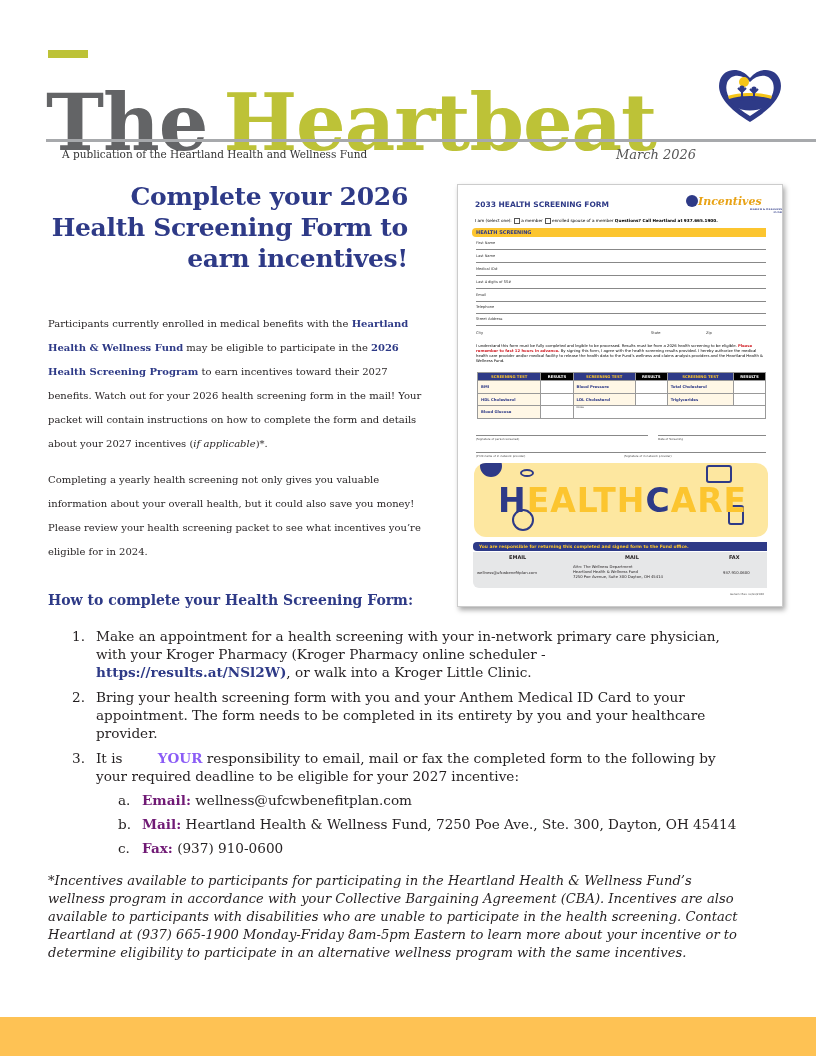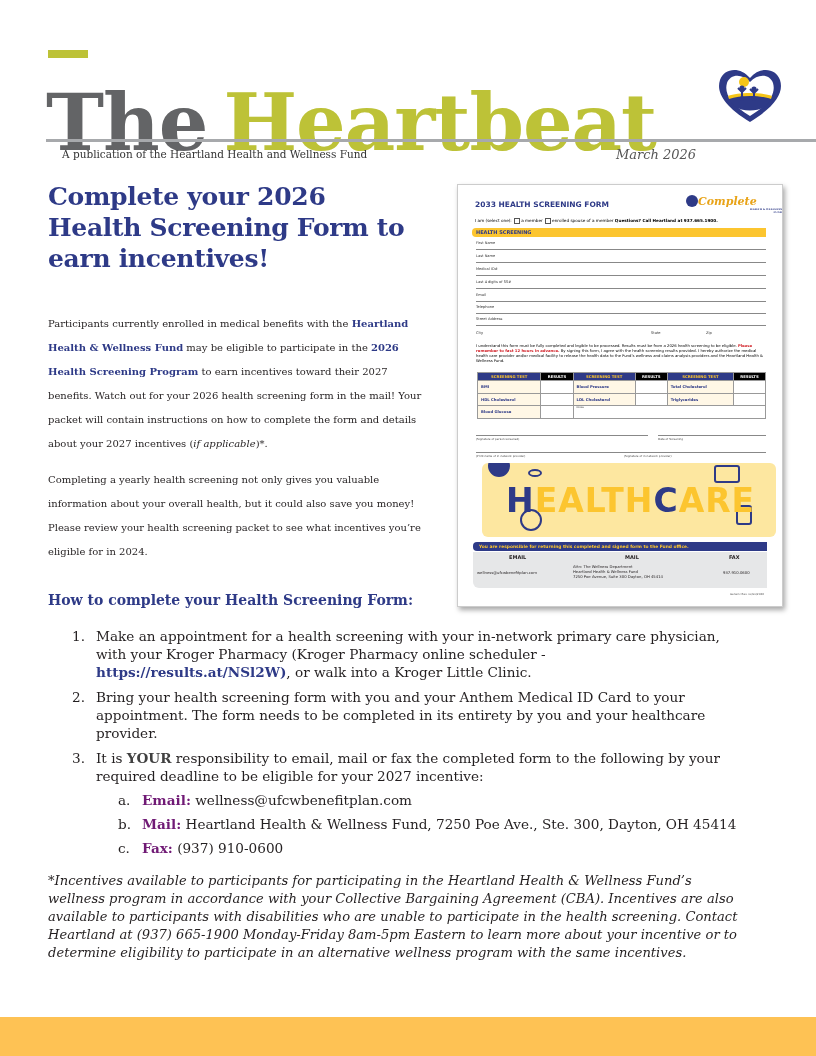--- a/index.html
+++ b/index.html
@@ -10,21 +10,21 @@
   .accent-bar { position: absolute; left: 48px; top: 50px; width: 40px; height: 8px; background: #bdc237; }
   .masthead { position: absolute; left: 46px; top: 56px; font-family: "DejaVu Serif", serif; font-weight: bold; font-size: 78px; letter-spacing: -1px; line-height: 82px; white-space: nowrap; margin-top: 26px; }
   .masthead .the { color: #636466; }
   .masthead .hb { color: #bdc237; margin-left: 16px; }
   .rule { position: absolute; left: 46px; top: 139px; width: 770px; height: 3px; background: #a7a9ac; }
   .subtitle { position: absolute; left: 62px; top: 148px; font-size: 10.5px; color: #333; }
   .date { position: absolute; left: 616px; top: 147px; font-size: 13px; font-style: italic; color: #555; }
   .logo { position: absolute; left: 714px; top: 62px; width: 72px; height: 64px; }
 
   
-  .headline { position: absolute; left: 48px; top: 181px; width: 360px; font-size: 25px; font-weight: bold; line-height: 31px; color: #2e3a87; letter-spacing: -0.3px; }
+  .headline { position: absolute; left: 48px; top: 181px; width: 360px; font-size: 25px; font-weight: bold; line-height: 31px; color: #2e3a87; letter-spacing: -0.3px; text-align: right; }
 
   
   .para { position: absolute; left: 48px; width: 385px; font-size: 10px; line-height: 24px; color: #231f20; }
   .para .hl { color: #2e3a87; font-weight: bold; }
   .p1 { top: 312px; }
   .p2 { top: 468px; }
   .howto { position: absolute; left: 48px; top: 592px; font-size: 14px; font-weight: bold; color: #2e3a87; }
 
   
   .form { position: absolute; left: 457px; top: 184px; width: 326px; height: 423px; background: #fff; border: 1px solid #ccc; box-shadow: 2px 3px 5px rgba(0,0,0,0.35); font-family: "DejaVu Sans", sans-serif; }
@@ -39,36 +39,36 @@
   .form-field .s, .form-field .z { position: absolute; }
   .form-disclaimer { position: absolute; left: 18px; top: 158px; width: 290px; font-size: 3.8px; line-height: 5px; color: #000; }
   .form-disclaimer .red { color: #d2232a; font-weight: bold; }
   .form-table { position: absolute; left: 19px; top: 187px; width: 289px; border-collapse: collapse; font-size: 3.8px; }
   .form-table th { height: 8px; background: #000; color: #fff; font-weight: bold; border: 0.5px solid #999; }
   .form-table th.st { background: #2e3a87; color: #fcc52f; }
   .form-table td { height: 12.5px; border: 0.5px solid #999; padding-left: 3px; }
   .form-table td.lbl { background: #fff7e6; color: #2e3a87; font-weight: bold; }
   .form-table td.notes { font-size: 2.5px; vertical-align: top; color: #444; }
   .sig { position: absolute; border-top: 0.6px solid #888; font-size: 2.8px; color: #444; padding-top: 1px; }
-  .healthcare { position: absolute; left: 24px; top: 278px; width: 294px; height: 74px; background: #fde7a0; border-radius: 6px; overflow: hidden; }
+  .healthcare { position: absolute; left: 16px; top: 278px; width: 294px; height: 74px; background: #fde7a0; border-radius: 12px; overflow: hidden; }
   .healthcare .word { position: absolute; left: 24px; top: 18px; font-family: "DejaVu Sans", sans-serif; font-weight: bold; font-size: 33px; color: #fcc52f; letter-spacing: 1px; }
   .healthcare .word .b { color: #2e3a87; }
   .hc-icon { position: absolute; border: 2px solid #2e3a87; border-radius: 50%; }
   .resp-bar { position: absolute; left: 15px; top: 357px; width: 294px; height: 9px; background: #2e3a87; border-radius: 4px 0 0 4px; color: #fcc52f; font-size: 4.4px; font-weight: bold; line-height: 9px; padding-left: 6px; white-space: nowrap; }
   .contact { position: absolute; left: 15px; top: 367px; width: 294px; height: 36px; background: #e6e7e8; border-radius: 0 0 0 6px; font-size: 3.8px; }
   .contact .hdr { position: absolute; top: 2px; font-weight: bold; font-size: 5px; }
   .contact .val { position: absolute; line-height: 4.8px; }
   .form-foot { position: absolute; right: 18px; top: 407px; font-size: 2.8px; color: #555; }
 
   
   .steps { position: absolute; left: 72px; top: 627px; width: 670px; font-size: 13.6px; line-height: 18px; }
   .step { position: relative; padding-left: 24px; margin-bottom: 7px; }
   .step .num { position: absolute; left: 0; top: 0; }
   .step .link { color: #2e3a87; font-weight: bold; }
-  .step .you { color: #404040; font-weight: bold; }
+  .step .you { color: #8b5cf6; font-weight: bold; margin-left: 31px; }
   .sub-list { margin-top: 6px; }
   .sub { position: relative; padding-left: 24px; margin-left: 22px; margin-bottom: 6px; }
   .sub .let { position: absolute; left: 0; top: 0; }
   .sub .lbl { color: #701a75; font-weight: bold; }
 
   
   .footnote { position: absolute; left: 48px; top: 872px; width: 690px; font-size: 13.1px; line-height: 18px; font-style: italic; color: #231f20; }
 
   .bottom-band { position: absolute; left: 0; top: 1017px; width: 816px; height: 39px; background: #fec254; }
 </style>
@@ -103,21 +103,21 @@
 </p>
 
 <p class="para p2">Completing a yearly health screening not only gives you valuable information about your overall health, but it could also save you money! Please review your health screening packet to see what incentives you’re eligible for in 2024.</p>
 
 <div class="howto">How to complete your Health Screening Form:</div>
 
 <div class="form">
   <div class="form-title">2033 HEALTH SCREENING FORM</div>
   <div class="form-logo">
     <span class="ico"></span>
-    <span>Complete</span>
+    <span>Incentives</span>
     <span class="sub">HEALTH &amp; WELLNESS FUND</span>
   </div>
   <div class="form-select">
     <span>I am (select one):</span>
     <span class="box"></span><span>a member</span>
     <span class="box"></span><span>enrolled spouse of a member</span>
     <b>Questions? Call Heartland at 937.665.1900.</b>
   </div>
   <div class="form-band">HEALTH SCREENING</div>
 

